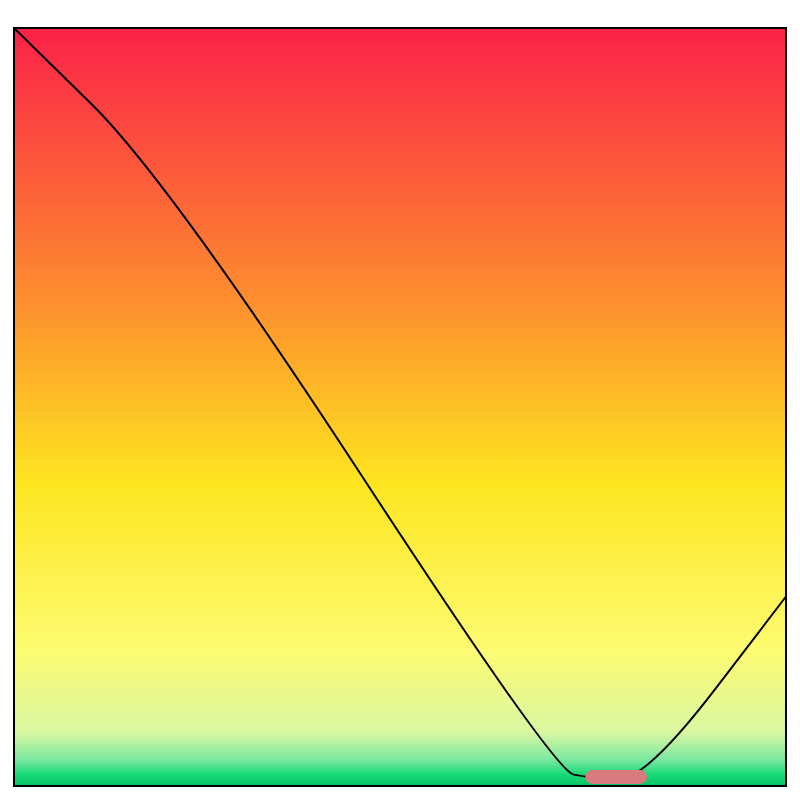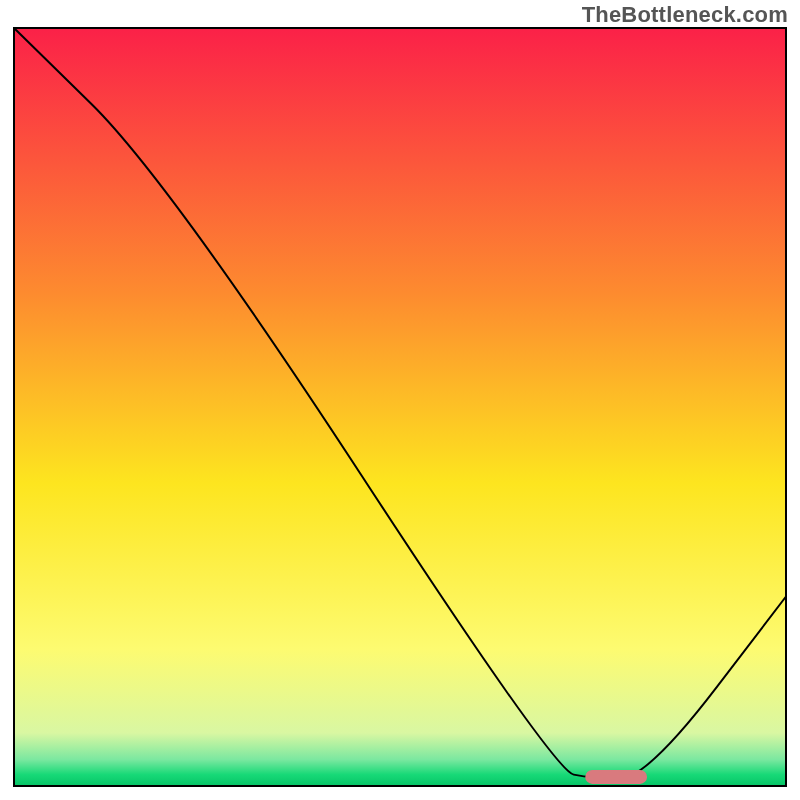--- a/index.html
+++ b/index.html
@@ -27,21 +27,20 @@
     z-index: 10;
   }
   svg {
     display: block;
   }
 </style>
 </head>
 <body>
 
 <div class="container">
-  <div class="watermark">TheBottleneck.com</div>
 
   <svg id="chart-svg" width="800" height="800" viewBox="0 0 800 800">
     <defs>
       <linearGradient id="bg-grad" x1="0" y1="0" x2="0" y2="1">
           <stop offset="0%" stop-color="#fb2148"></stop>
           <stop offset="35%" stop-color="#fd8b2f"></stop>
           <stop offset="60%" stop-color="#fde51f"></stop>
           <stop offset="82%" stop-color="#fdfb71"></stop>
           <stop offset="93%" stop-color="#d9f7a2"></stop>
           <stop offset="96.5%" stop-color="#7be8a0"></stop>

